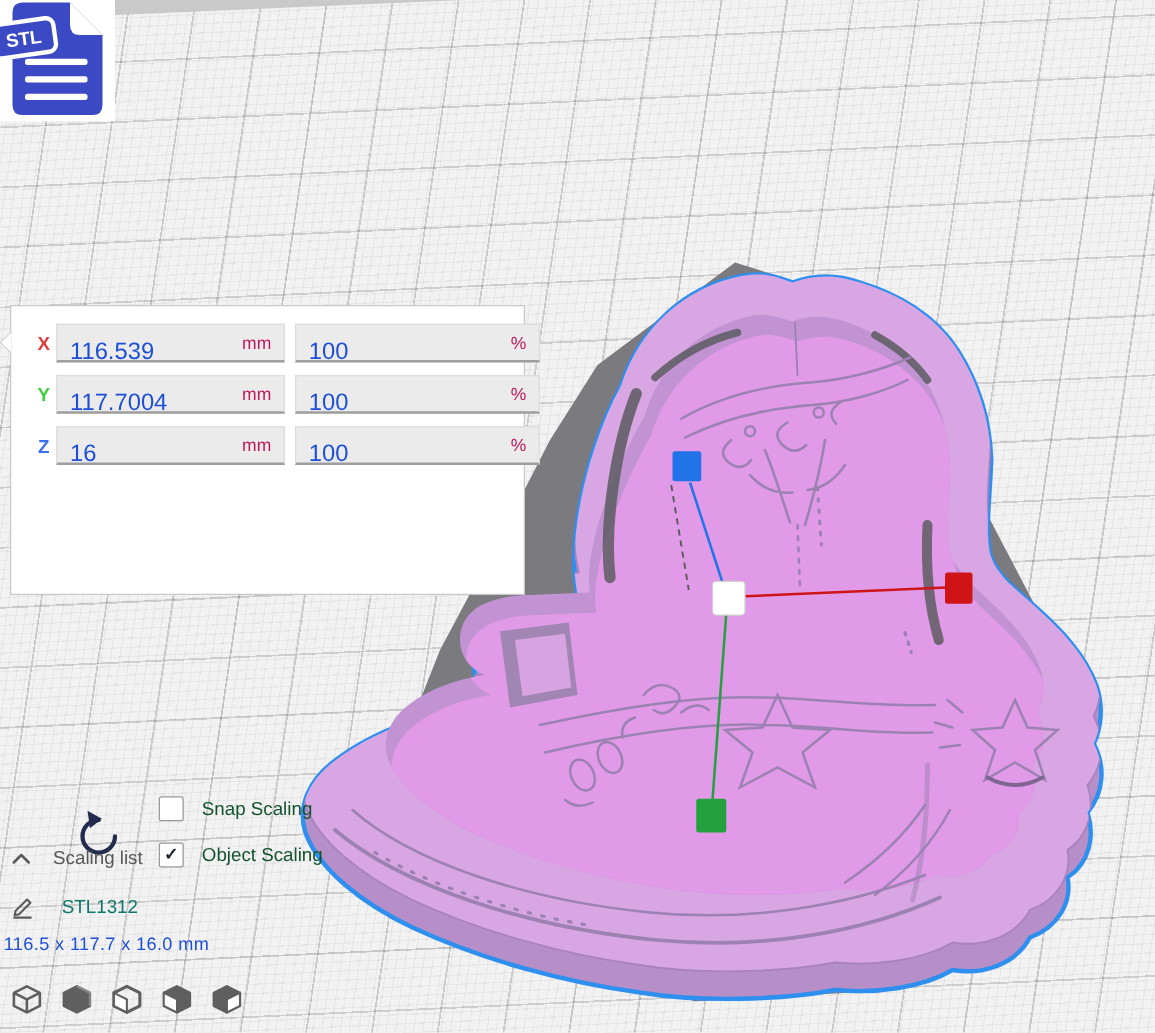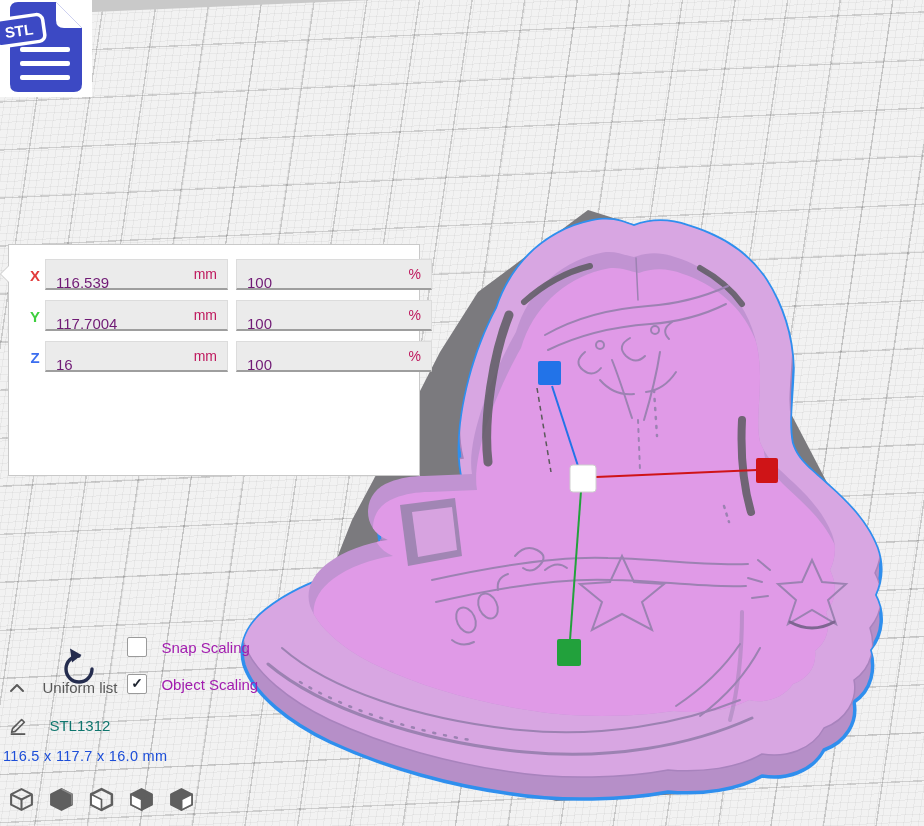--- a/index.html
+++ b/index.html
@@ -48,36 +48,36 @@
     position:absolute;left:18px;top:8px;width:16px;font-size:15px;font-weight:bold;text-align:center;
   }
   .axis-x .axis-label{color:#e23b3b;} .axis-y .axis-label{color:#3ecf3e;} .axis-z .axis-label{color:#3b6ef0;}
   .field{
     position:absolute;top:0;height:31px;background:#ebebeb;
     border:1px solid #dcdcdc;border-bottom:2px solid #9e9e9e;box-sizing:border-box;
   }
   .field.f-mm{left:36px;width:183px;} .field.f-pct{left:227px;width:196px;}
   .field input{
     position:absolute;left:0;top:0;width:100%;height:100%;border:none;background:transparent;
-    font-family:"Liberation Sans",sans-serif;font-size:15px;color:#701a75;padding:16px 34px 0 10px;
+    font-family:"Liberation Sans",sans-serif;font-size:19px;color:#1d4ed8;padding:16px 34px 0 10px;
     box-sizing:border-box;outline:none;
   }
   .field .unit{
     position:absolute;right:10px;top:6px;font-size:14px;color:#be185d;pointer-events:none;
   }
   .row1{top:14px;} .row2{top:55px;} .row3{top:96px;}
   .reset-btn{position:absolute;left:52px;top:402px;width:38px;height:40px;cursor:pointer;}
   .chk-row{position:absolute;left:118px;height:20px;}
   .chk-snap{top:392px;} .chk-uniform{top:429px;}
   .checkbox{
     display:inline-block;width:18px;height:18px;background:#fff;border:1px solid #9a9a9a;
     border-radius:2px;vertical-align:middle;text-align:center;line-height:17px;
     font-size:14px;font-weight:bold;color:#1d2430;cursor:pointer;
   }
-  .chk-label{margin-left:10px;font-size:15px;color:#a21caf;vertical-align:middle;}
+  .chk-label{margin-left:10px;font-size:15px;color:#14532d;vertical-align:middle;}
 
   
   .obj-panel{position:absolute;left:0;top:672px;width:260px;}
   .obj-toggle-row{position:absolute;left:8px;top:6px;height:20px;cursor:pointer;}
   .obj-toggle-row .lbl{margin-left:12px;font-size:15px;color:#585858;vertical-align:middle;}
   .obj-item-row{position:absolute;left:8px;top:42px;height:22px;}
   .obj-item-row .lbl{margin-left:17px;font-size:15px;color:#0f766e;vertical-align:middle;}
   .obj-dims{position:absolute;left:3px;top:76px;font-size:14.5px;color:#1d4ed8;letter-spacing:0.3px;}
   .view-bar{position:absolute;left:8px;top:786px;height:28px;display:flex;gap:13px;}
   .view-btn{width:27px;height:27px;cursor:pointer;}
@@ -252,21 +252,21 @@
     <span class="checkbox">✓</span>
     <span class="chk-label">Object Scaling</span>
   </div>
 </div>
 
 <div class="obj-panel">
   <div class="obj-toggle-row">
     <svg width="18" height="14" viewBox="0 0 18 14" style="vertical-align:middle">
       <polyline points="3,10 9,4 15,10" fill="none" stroke="#5a5a5a" stroke-width="2" stroke-linecap="round" stroke-linejoin="round"></polyline>
     </svg>
-    <span class="lbl">Uniform list</span>
+    <span class="lbl">Scaling list</span>
   </div>
   <div class="obj-item-row">
     <svg width="20" height="22" viewBox="0 0 22 24" style="vertical-align:middle">
       <path d="M5 16 L15 6 L18 9 L8 19 L4 20 Z" fill="none" stroke="#5a5a5a" stroke-width="1.8" stroke-linejoin="round"></path>
       <line x1="3" y1="22" x2="19" y2="22" stroke="#5a5a5a" stroke-width="2"></line>
     </svg>
     <span class="lbl">STL1312</span>
   </div>
   <div class="obj-dims">116.5 x 117.7 x 16.0 mm</div>
 </div>

